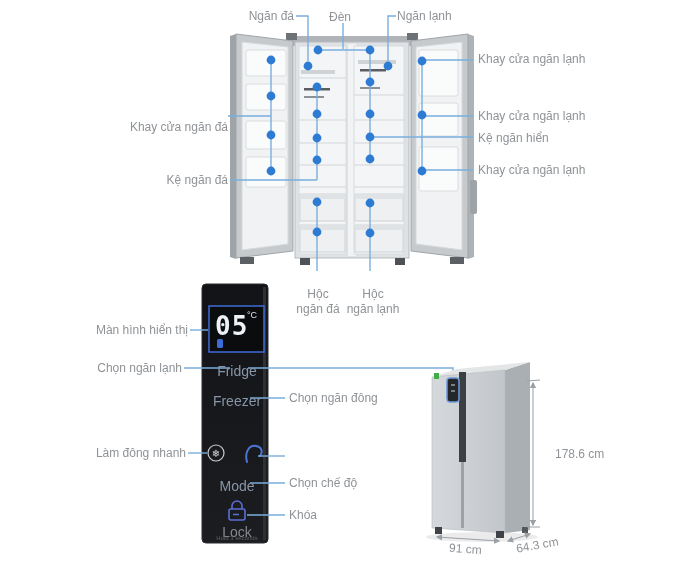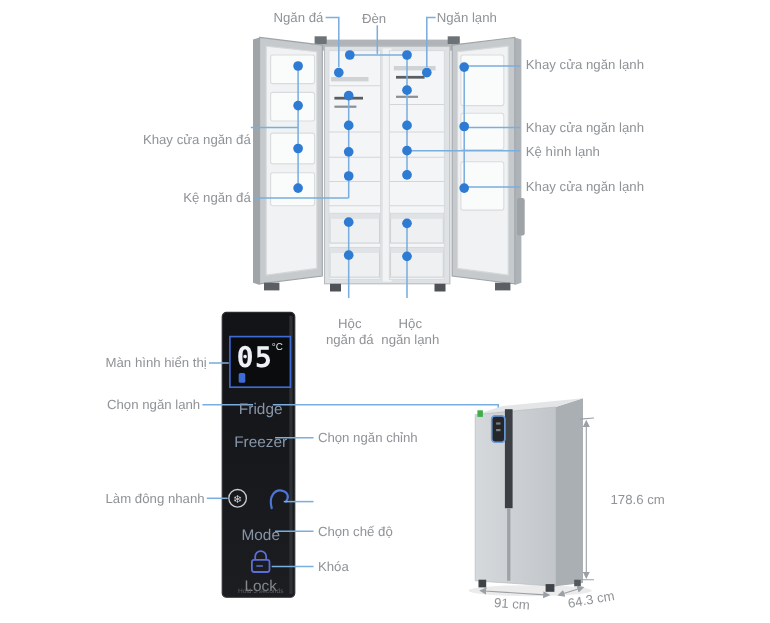--- a/index.html
+++ b/index.html
@@ -208,33 +208,33 @@
         <line x1="508" y1="541" x2="530" y2="534" marker-start="url(#arrG)" marker-end="url(#arrG)"></line>
       </g>
     </g>
   </svg>
 
   <span class="lbl right" style="right:406px;top:9px">Ngăn đá</span>
   <span class="lbl" style="left:329px;top:10px">Đèn</span>
   <span class="lbl" style="left:397px;top:9px">Ngăn lạnh</span>
   <span class="lbl" style="left:478px;top:52px">Khay cửa ngăn lạnh</span>
   <span class="lbl" style="left:478px;top:109px">Khay cửa ngăn lạnh</span>
-  <span class="lbl" style="left:478px;top:131px">Kệ hình lạnh</span>
+  <span class="lbl" style="left:478px;top:131px">Kệ ngăn hiển</span>
   <span class="lbl" style="left:478px;top:163px">Khay cửa ngăn lạnh</span>
   <span class="lbl right" style="right:472px;top:120px">Khay cửa ngăn đá</span>
   <span class="lbl right" style="right:472px;top:173px">Kệ ngăn đá</span>
   <span class="lbl center" style="left:318px;top:275px">Hộc
 ngăn đá</span>
   <span class="lbl center" style="left:373px;top:275px">Hộc
 ngăn lạnh</span>
 
   <span class="lbl right" style="right:512px;top:323px">Màn hình hiển thị</span>
   <span class="lbl right" style="right:518px;top:361px">Chọn ngăn lạnh</span>
   <span class="lbl right" style="right:514px;top:446px">Làm đông nhanh</span>
-  <span class="lbl" style="left:289px;top:391px">Chọn ngăn chỉnh</span>
+  <span class="lbl" style="left:289px;top:391px">Chọn ngăn đông</span>
   <span class="lbl" style="left:289px;top:476px">Chọn chế độ</span>
   <span class="lbl" style="left:289px;top:508px">Khóa</span>
 
   <span id="display-value" class="panel-txt">05</span>
   <span id="display-unit" class="panel-txt">°C</span>
   <span class="panel-txt" style="left:237px;top:363px">Fridge</span>
   <span class="panel-txt" style="left:237px;top:393px">Freezer</span>
   <span class="panel-txt" style="left:237px;top:478px">Mode</span>
   <span class="panel-txt" id="lock-label" style="left:237px;top:524px">Lock</span>
   <span class="panel-txt" id="lock-hint" style="left:237px;top:535px">Hold 3 seconds</span>

